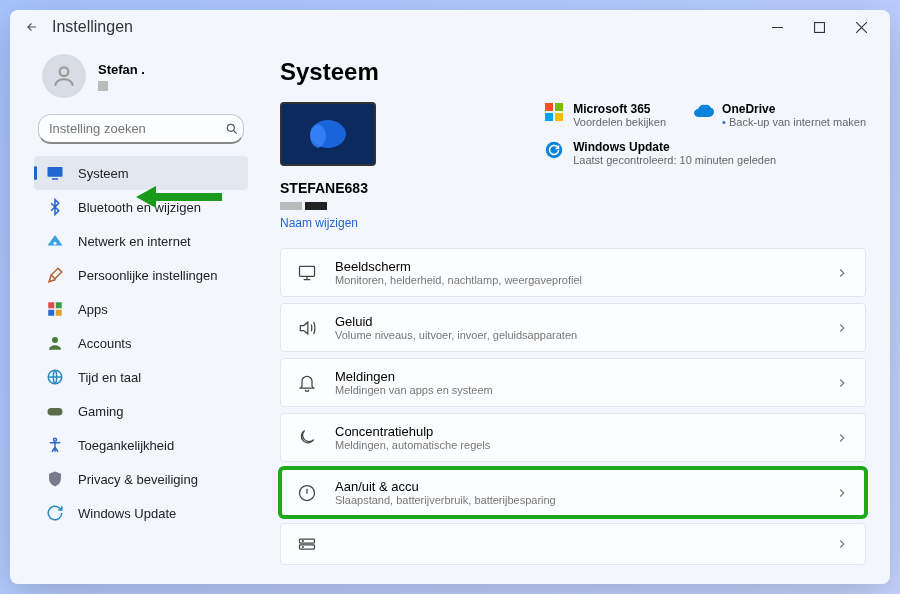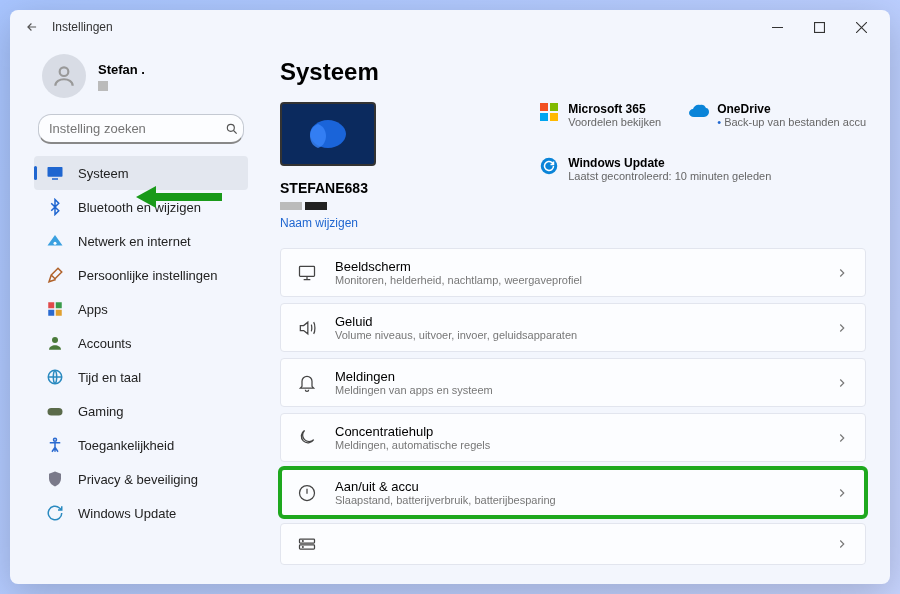--- a/index.html
+++ b/index.html
@@ -1,20 +1,20 @@
 <!DOCTYPE html>
 <html><head>
 <meta charset="utf-8">
 <style>
 * { box-sizing: border-box; margin: 0; padding: 0; font-family: "Segoe UI", sans-serif; }
 body { background: linear-gradient(135deg, #a8c5ff 0%, #c8d5ff 100%); padding: 10px; }
 .window { width: 880px; height: 574px; margin: 0 auto; background: #f3f6fd; border-radius: 8px; box-shadow: 0 10px 40px rgba(0,0,0,0.2); display: flex; flex-direction: column; overflow: hidden; position: relative; }
 .titlebar { height: 34px; display: flex; align-items: center; padding: 0 8px; }
 .titlebar .back { width: 28px; display: flex; justify-content: center; color: #555; cursor: pointer; }
-.titlebar .title { font-size: 12px; color: #333; margin-left: 6px; }
+.titlebar .title { font-size: 16px; color: #333; margin-left: 6px; }
 .titlebar .controls { margin-left: auto; display: flex; gap: 0; }
 .titlebar .ctrl { width: 42px; height: 28px; display: flex; align-items: center; justify-content: center; color: #333; cursor: pointer; }
 .body { flex: 1; display: flex; overflow: hidden; }
 .sidebar { width: 246px; padding: 0 8px 0 24px; display: flex; flex-direction: column; }
 .profile { display: flex; align-items: center; gap: 12px; padding: 10px 8px 16px; }
 .avatar { width: 44px; height: 44px; border-radius: 50%; background: #d8dce5; display: flex; align-items: center; justify-content: center; color: #888; }
 .profile-name { font-size: 13px; font-weight: 600; }
 .profile-sub { width: 10px; height: 10px; background: #bbb; margin-top: 4px; }
 .search { display: flex; align-items: center; border: 1px solid #c4c9d2; border-bottom: 2px solid #888; background: #fcfdff; border-radius: 13px; padding: 6px 10px; margin: 0 4px 12px; }
 .search input { border: none; background: transparent; outline: none; flex: 1; font-size: 13px; }
@@ -27,21 +27,21 @@
 .main { flex: 1; padding: 14px 24px 0; overflow-y: auto; }
 .main h1 { font-size: 24px; font-weight: 600; margin-bottom: 16px; }
 .inforow { display: flex; gap: 24px; margin-bottom: 18px; }
 .devcard { display: flex; gap: 14px; align-items: flex-start; flex-direction: column; }
 .devthumb { width: 96px; height: 64px; background: #0b2a5e; border-radius: 4px; border: 2px solid #333; display: flex; align-items: center; justify-content: center; }
 .devname { font-size: 14px; font-weight: 600; }
 .bars { display:flex; gap:3px; margin:6px 0; }
 .bar { width:22px; height:8px; background:#bbb; }
 .bar.dark { background:#222; }
 .rename { font-size: 12px; color: #1f66d0; cursor:pointer; }
-.infolinks { display: flex; flex-direction: column; gap: 28px; margin-left: auto; }
+.infolinks { display: flex; flex-direction: column; gap: 12px; margin-left: auto; }
 .infolink { display: flex; gap: 10px; align-items: flex-start; }
 .infolink .iicon { width: 18px; height: 18px; flex-shrink:0; margin-top:1px; }
 .infolink .it { font-size: 12px; font-weight: 600; }
 .infolink .is { font-size: 11px; color: #666; }
 .infolink .is.bullet::before { content:"• "; color:#1f66d0; }
 .cards { display: flex; flex-direction: column; gap: 6px; }
 .card { background: #fcfdff; border: 1px solid #e2e5ee; border-radius: 4px; display: flex; align-items: center; padding: 10px 16px; cursor: pointer; }
 .card.highlight { outline: 4px solid #1ea81e; outline-offset: -2px; }
 .cicon { width: 20px; height: 20px; margin-right: 18px; color: #444; display:flex; align-items:center; justify-content:center; }
 .ctext .ct { font-size: 13px; font-weight: 500; }
@@ -243,21 +243,21 @@
                 </div>
               </div>
               <div class="infolink">
                 <span class="iicon">
                   <svg width="20" height="14" viewBox="0 0 20 14">
                     <path d="M5 14c-3 0-5-2-5-4s2-4 4-4c1-3 4-5 7-4 2-1 5 0 6 3 2 0 3 2 3 4s-2 5-5 5z" fill="#0a84d8"></path>
                   </svg>
                 </span>
                 <div>
                   <div class="it">OneDrive</div>
-                  <div class="is bullet">Back-up van bestanden accu</div>
+                  <div class="is bullet">Back-up van internet maken</div>
                 </div>
               </div>
             </div>
             <div class="infolink">
               <span class="iicon">
                 <svg width="18" height="18" viewBox="0 0 24 24">
                   <circle cx="12" cy="12" r="11" fill="#0a84d8"></circle>
                   <path d="M18 12a6 6 0 11-2-4.5L18 9M18 6v4h-4" fill="none" stroke="#fff" stroke-width="2"></path>
                 </svg>
               </span>

